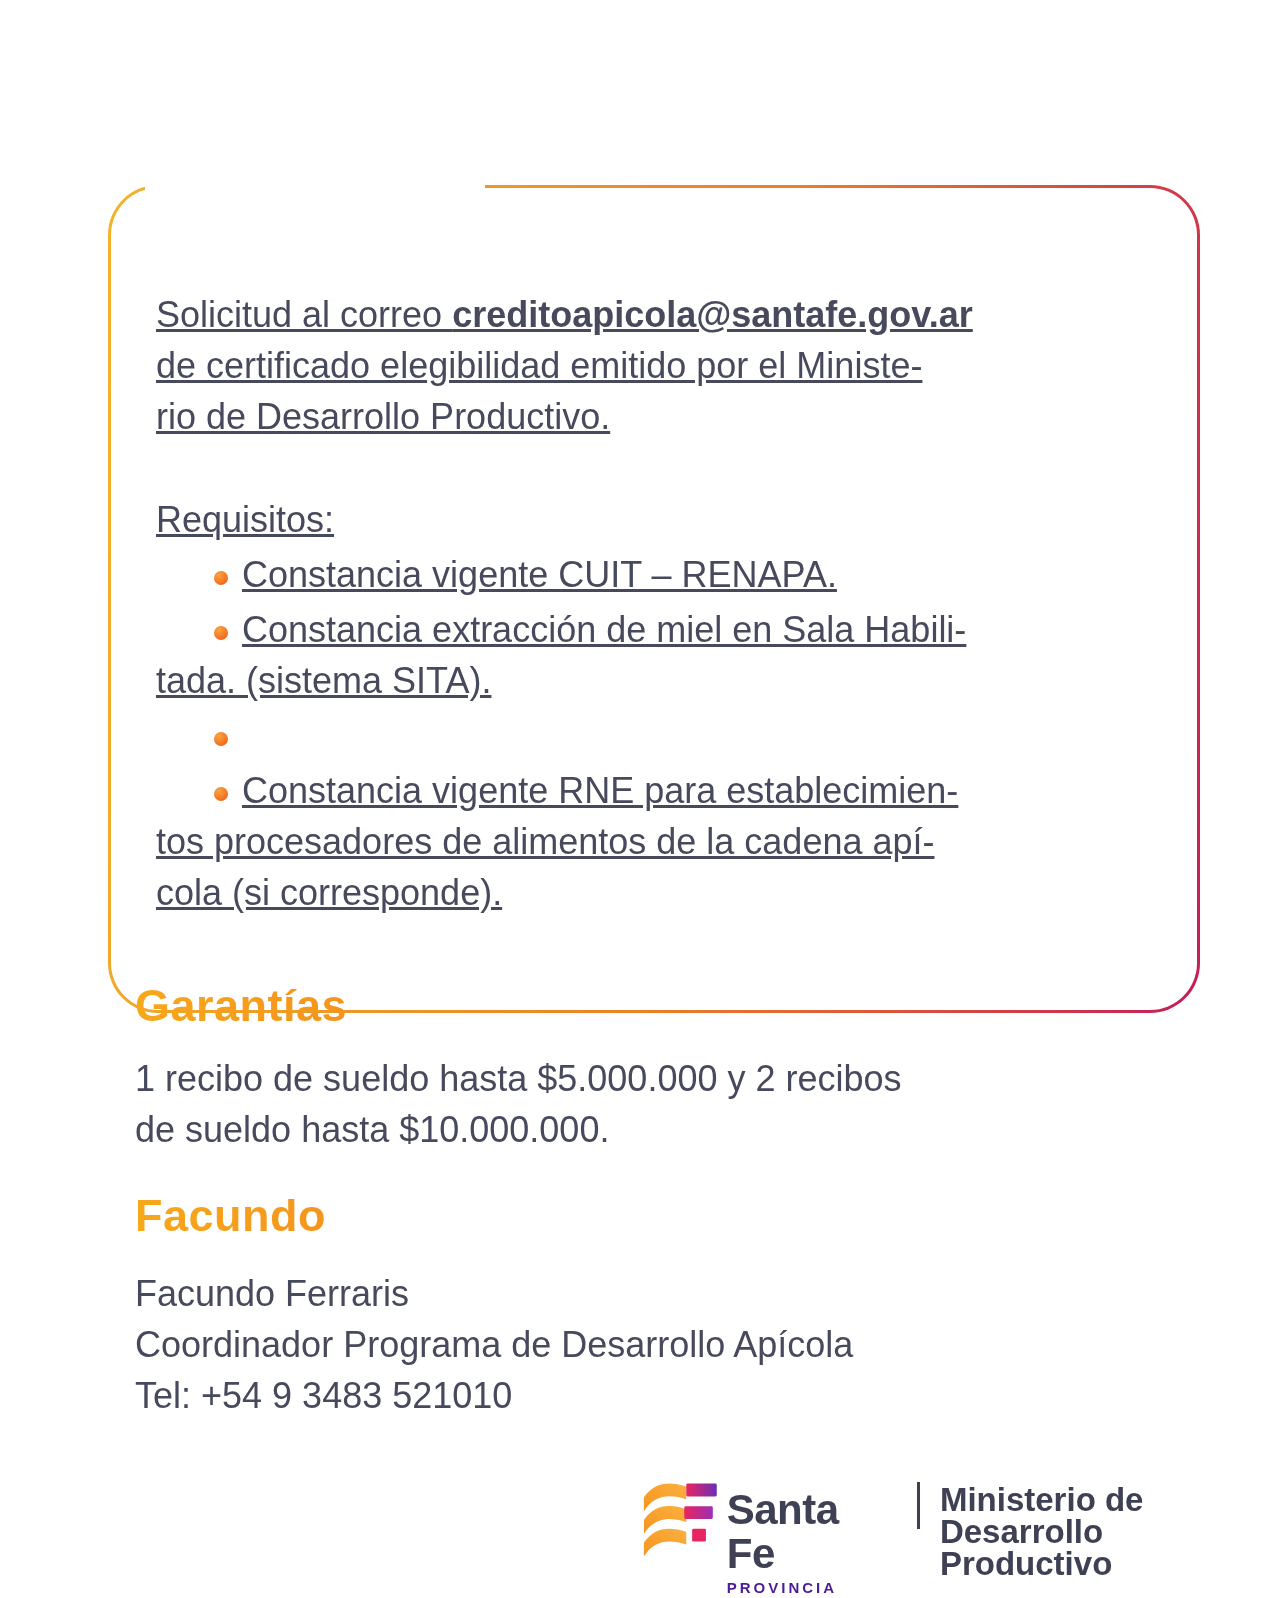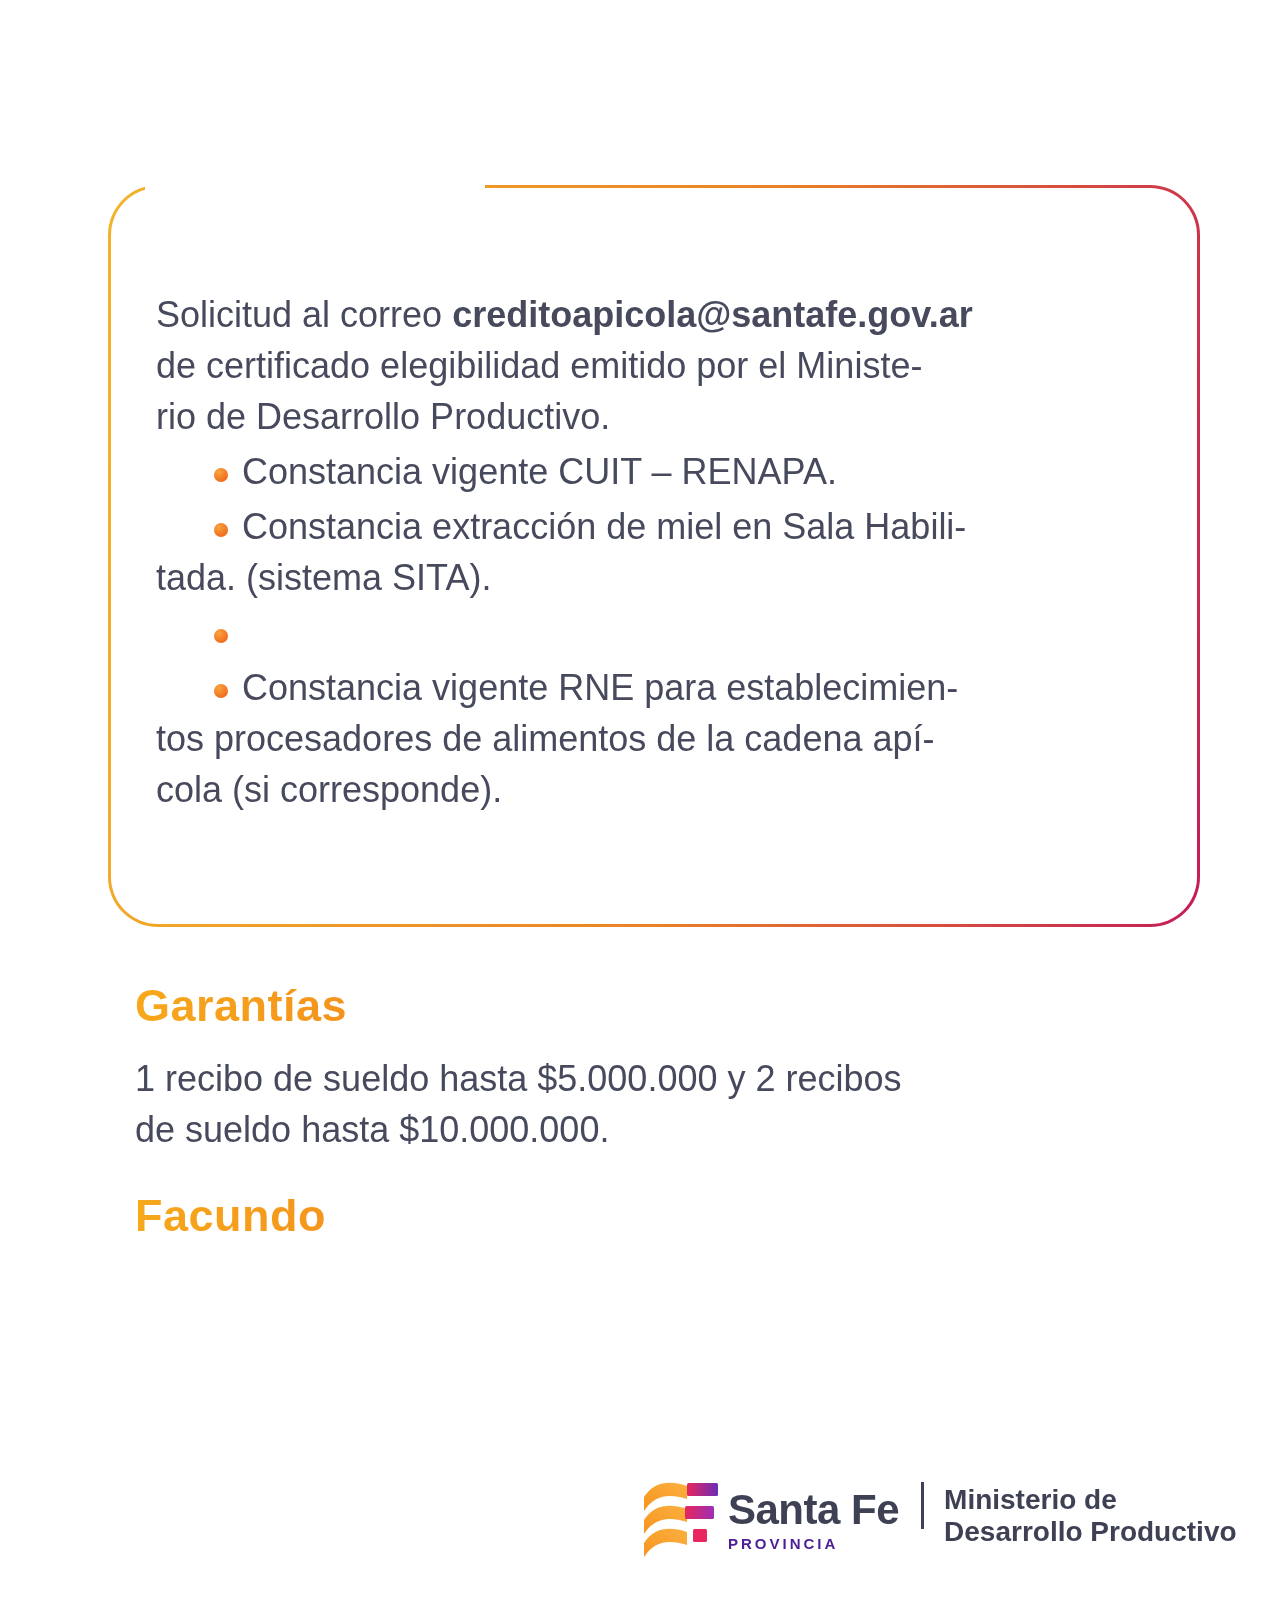--- a/index.html
+++ b/index.html
@@ -21,24 +21,25 @@
     -webkit-text-fill-color: transparent;
     color: transparent;
   }
 
   
   .conditions-wrap {
     position: absolute;
     left: 108px;
     top: 185px;
     width: 1092px;
-    height: 742px;
+    height: 828px;
     border-radius: 50px;
     background: linear-gradient(100deg, #F2B32A 0%, #EA8226 55%, #C41D57 100%);
     padding: 3px;
+    text-decoration: underline;
   }
   .box-inner {
     width: 100%;
     height: 100%;
     background: #ffffff;
     border-radius: 47px;
     padding: 50px 48px 0 45px;
     overflow: hidden;
   }
   .box-title {
@@ -129,39 +130,40 @@
     margin-top: 3px;
   }
   .footer-divider {
     width: 3px;
     height: 47px;
     background: #3E4154;
     margin: 4px 20px 0 22px;
   }
   .ministry-block {
     margin-top: 6px;
-    font-size: 28px;
+    font-size: 33px;
     font-weight: 600;
     color: #3E4154;
     line-height: 32px;
     white-space: pre-line;
   }
 </style>
 </head>
 <body>
 
 <div class="conditions-wrap">
   <div class="box-inner">
 
     <div class="body-text pre">
       <span>Solicitud al correo </span><span class="bold">creditoapicola@santafe.gov.ar</span><span>
 de certificado elegibilidad emitido por el Ministe-
 rio de Desarrollo Productivo.</span>
     </div>
 
+    <div class="body-text requisitos">Requisitos:</div>
 
     <div class="body-text bullet-item">
       <span class="dot"></span><span class="pre">Constancia vigente CUIT – RENAPA.</span>
     </div>
     <div class="body-text bullet-item">
       <span class="dot"></span><span class="pre">Constancia extracción de miel en Sala Habili-
 tada. (sistema SITA).</span>
     </div>
     <div class="body-text bullet-item">
       <span class="dot"></span>
@@ -178,20 +180,23 @@
 <div class="box-title grad-text">Condiciones</div>
 
 <div class="garantias-section">
   <div class="section-heading grad-text">Garantías</div>
   <div class="body-text pre">1 recibo de sueldo hasta $5.000.000 y 2 recibos
 de sueldo hasta $10.000.000.</div>
 </div>
 
 <div class="contacto-section">
   <div class="section-heading grad-text">Facundo</div>
+  <div class="body-text pre">Facundo Ferraris
+Coordinador Programa de Desarrollo Apícola
+Tel: +54 9 3483 521010</div>
 </div>
 
 <div class="footer">
   <svg class="logo-mark" viewBox="0 0 76 82" aria-hidden="true">
     <defs>
       <linearGradient id="og" x1="0" y1="1" x2="1" y2="0">
         <stop offset="0" stop-color="#F7941E"></stop>
         <stop offset="1" stop-color="#FBB040"></stop>
       </linearGradient>
       <linearGradient id="pg1" x1="0" y1="0" x2="1" y2="0">

